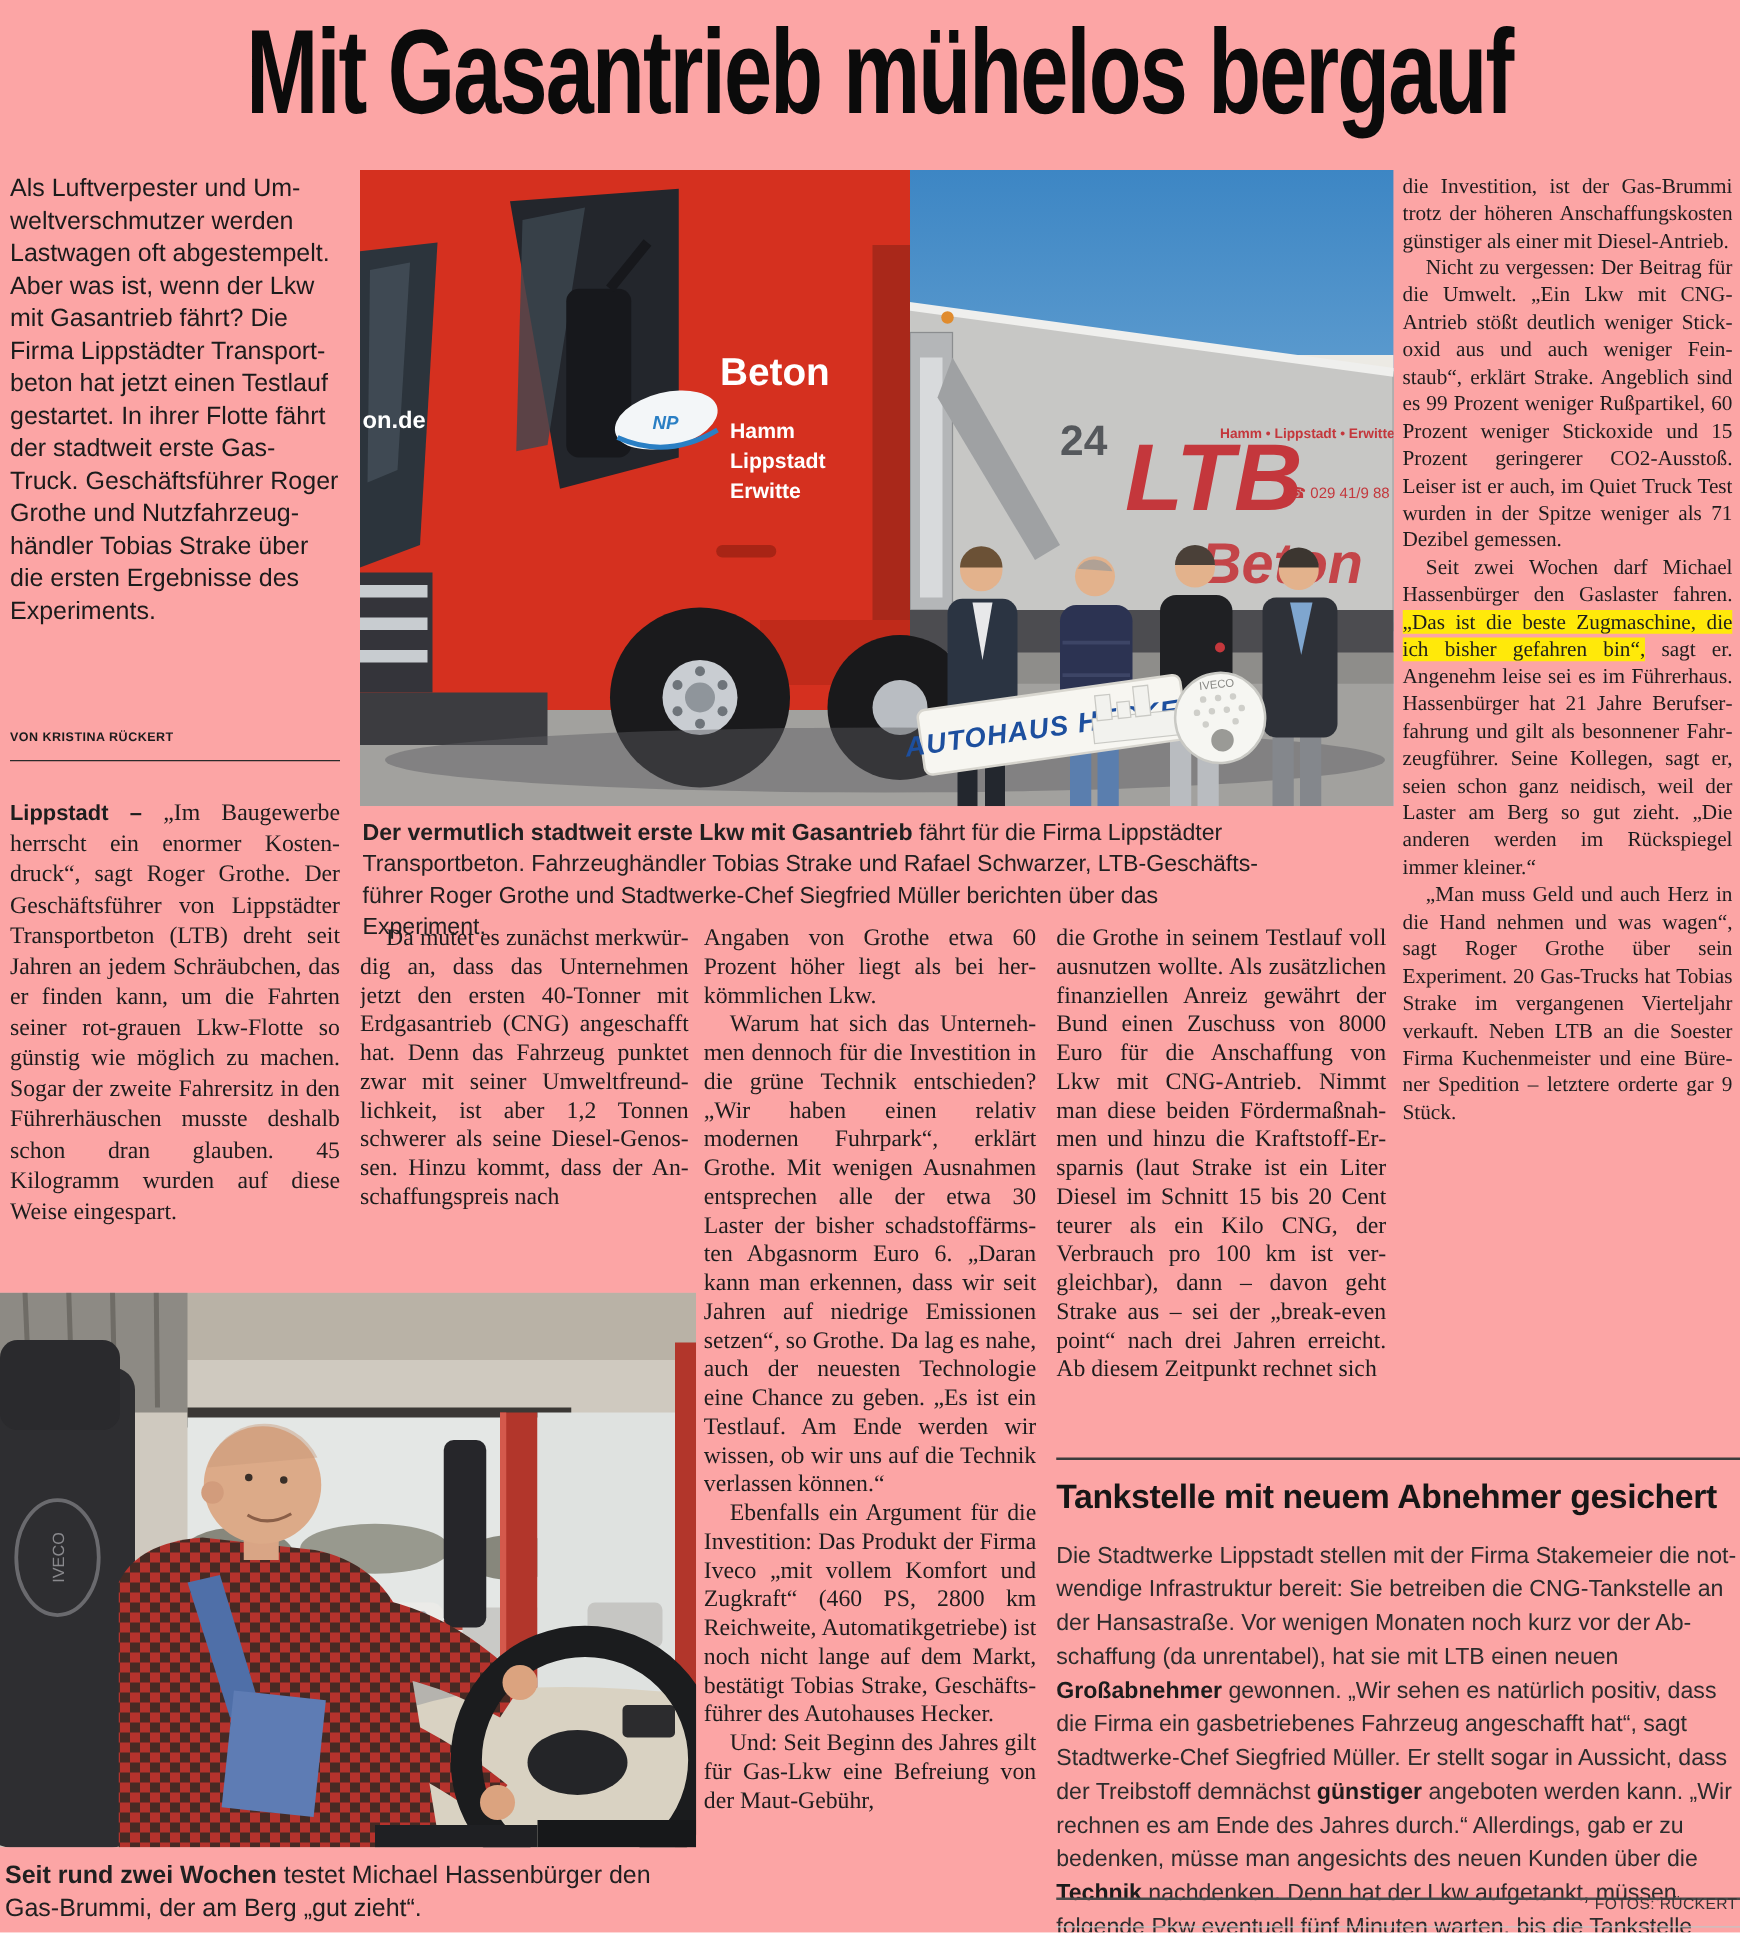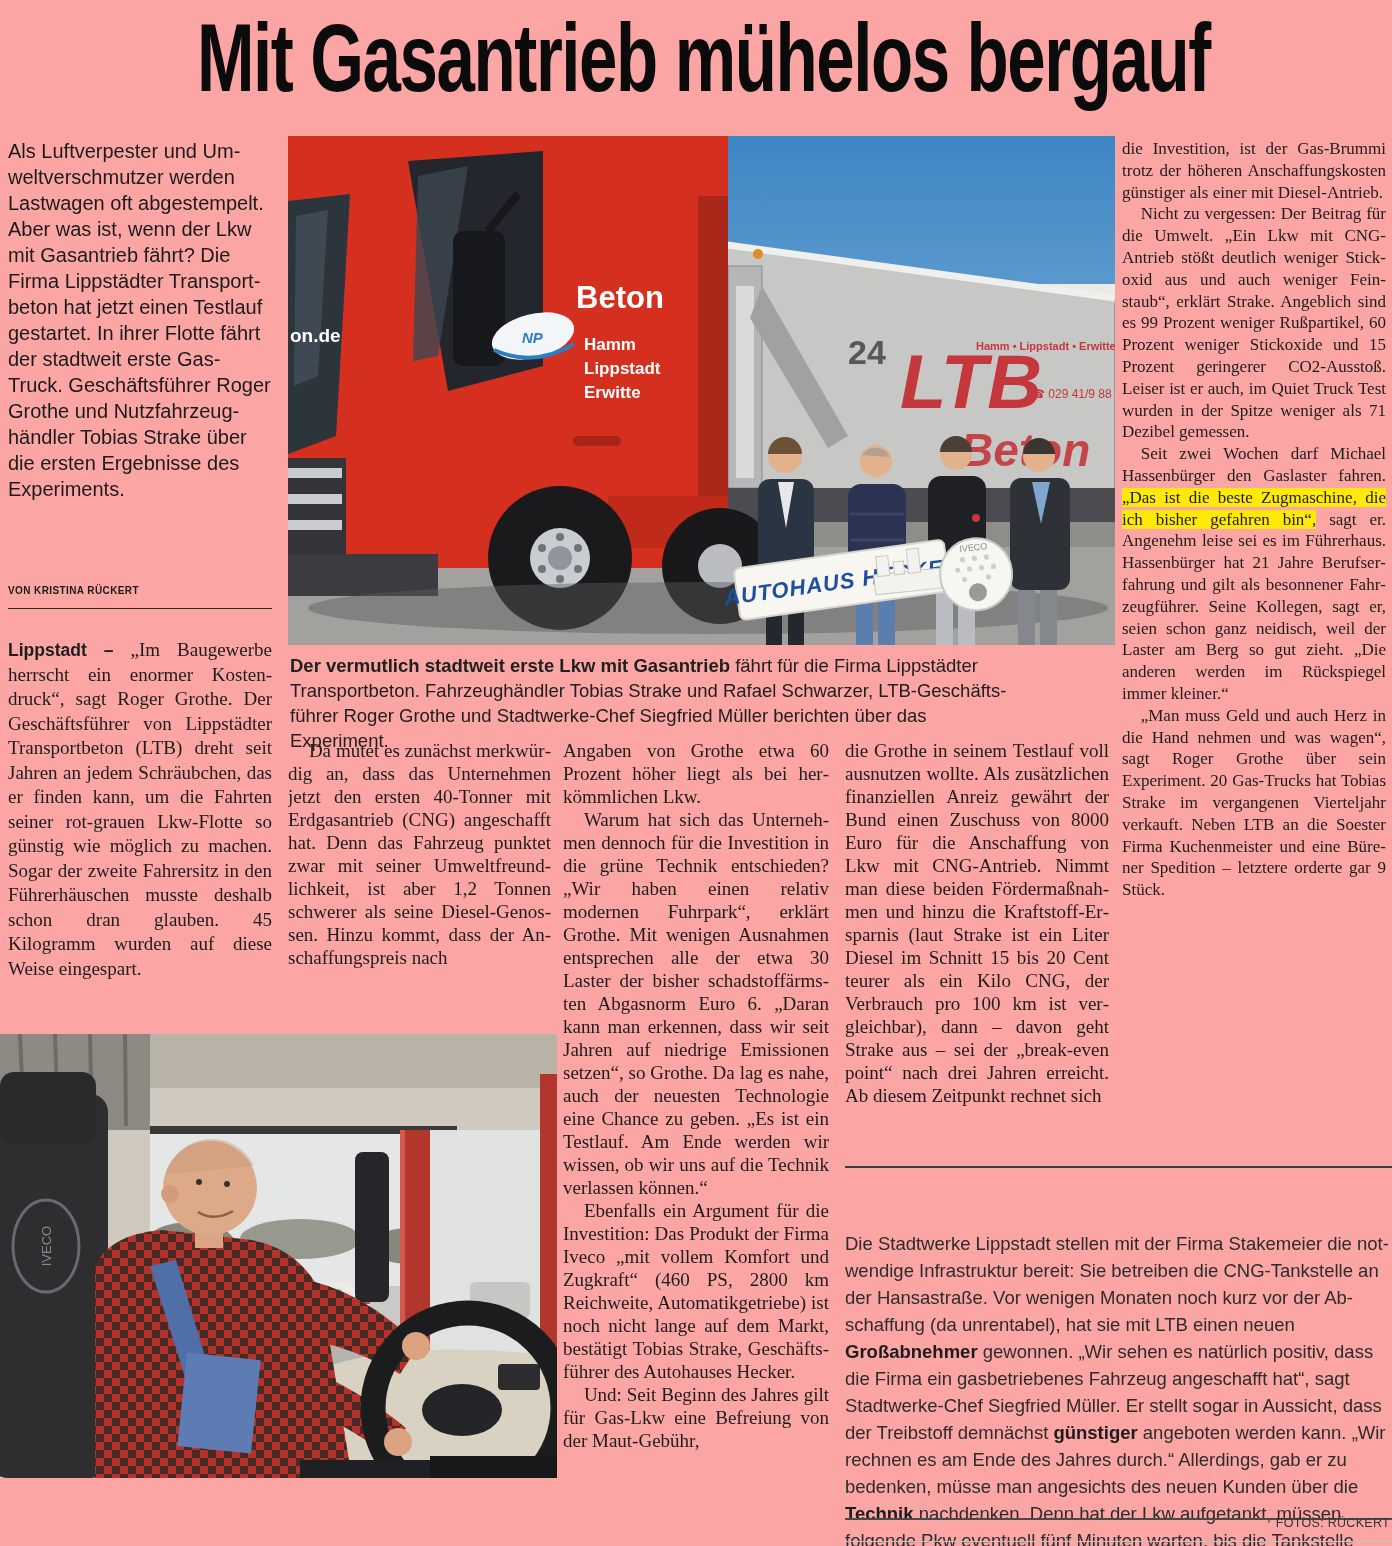--- a/index.html
+++ b/index.html
@@ -215,20 +215,21 @@
     <p>die Grothe in seinem Testlauf voll aus­nut­zen wollte. Als zu­sätz­li­chen fi­nan­zi­el­len Anreiz gewährt der Bund einen Zuschuss von 8000 Euro für die An­schaf­fung von Lkw mit CNG-Antrieb. Nimmt man diese beiden För­der­maß­nah­men und hinzu die Kraftstoff-Er­spar­nis (laut Strake ist ein Liter Diesel im Schnitt 15 bis 20 Cent teurer als ein Kilo CNG, der Verbrauch pro 100 km ist ver­gleich­bar), dann – davon geht Strake aus – sei der „break-even point“ nach drei Jahren erreicht. Ab diesem Zeitpunkt rechnet sich</p>
   </div>
   <div class="bcol colD">
     <p>die Investition, ist der Gas-Brummi trotz der höheren An­schaf­fungs­kos­ten güns­ti­ger als einer mit Diesel-An­trieb.</p>
     <p class="ind">Nicht zu vergessen: Der Beitrag für die Umwelt. „Ein Lkw mit CNG-Antrieb stößt deutlich weniger Stick­oxid aus und auch weniger Fein­staub“, erklärt Strake. An­geb­lich sind es 99 Prozent weniger Ruß­par­ti­kel, 60 Prozent weniger Stick­oxi­de und 15 Prozent ge­rin­ge­rer CO2-Aus­stoß. Leiser ist er auch, im Quiet Truck Test wurden in der Spitze weniger als 71 Dezibel gemessen.</p>
     <p class="ind"><span>Seit zwei Wochen darf Michael Has­sen­bür­ger den Gas­las­ter fahren. </span><span class="hl">„Das ist die beste Zug­ma­schi­ne, die ich bisher gefahren bin“,</span><span> sagt er. Angenehm leise sei es im Füh­rer­haus. Has­sen­bür­ger hat 21 Jahre Be­rufs­er­fah­rung und gilt als be­son­ne­ner Fahr­zeug­füh­rer. Seine Kollegen, sagt er, seien schon ganz neidisch, weil der Laster am Berg so gut zieht. „Die anderen werden im Rück­spie­gel immer kleiner.“</span></p>
     <p class="ind">„Man muss Geld und auch Herz in die Hand nehmen und was wagen“, sagt Roger Grothe über sein Experiment. 20 Gas-Trucks hat Tobias Strake im ver­gan­ge­nen Vier­tel­jahr verkauft. Neben LTB an die Soester Firma Ku­chen­meis­ter und eine Bü­re­ner Spedition – letztere or­der­te gar 9 Stück.</p>
   </div>
 
   <div class="sub-rule-top"></div>
+  <div class="sub-head">Tankstelle mit neuem Abnehmer gesichert</div>
   <div class="sub-body"><span>Die Stadtwerke Lippstadt stellen mit der Firma Stakemeier die not­wen­di­ge In­fra­struk­tur bereit: Sie betreiben die CNG-Tankstelle an der Hansastraße. Vor wenigen Monaten noch kurz vor der Ab­schaf­fung (da unrentabel), hat sie mit LTB einen neuen </span><b>Großabnehmer</b><span> gewonnen. „Wir sehen es natürlich positiv, dass die Firma ein gas­be­trie­be­nes Fahrzeug angeschafft hat“, sagt Stadtwerke-Chef Siegfried Müller. Er stellt sogar in Aussicht, dass der Treibstoff demnächst </span><b>günstiger</b><span> angeboten werden kann. „Wir rechnen es am Ende des Jahres durch.“ Allerdings, gab er zu bedenken, müsse man angesichts des neuen Kunden über die </span><b>Technik</b><span> nachdenken. Denn hat der Lkw aufgetankt, müssen folgende Pkw eventuell fünf Minuten warten, bis die Tankstelle wieder „Gas geben“ kann.</span></div>
   <div class="sub-rule-bottom"></div>
   <div class="sub-rule-faint"></div>
 
   <div class="photo-cab">
   <svg width="557" height="444" viewBox="0 0 557 444" preserveAspectRatio="none">
     <defs>
       <pattern id="plaid" width="16" height="16" patternUnits="userSpaceOnUse">
         <rect width="16" height="16" fill="#b5322c"></rect>
         <rect x="0" y="0" width="8" height="8" fill="#472a24"></rect>
@@ -292,15 +293,16 @@
 
     <circle cx="468" cy="374" r="95" fill="none" stroke="#1b1c1e" stroke-width="25"></circle>
     <ellipse cx="462" cy="376" rx="40" ry="26" fill="#242528"></ellipse>
     <circle cx="416" cy="312" r="14" fill="#dba37f"></circle>
     <circle cx="398" cy="408" r="14" fill="#dba37f"></circle>
     <rect x="430" y="422" width="127" height="22" fill="#17181a"></rect>
     <rect x="300" y="426" width="130" height="18" fill="#1f2023"></rect>
   </svg>
   </div>
 
+  <div class="cap2"><b>Seit rund zwei Wochen</b><span> testet Michael Has­sen­bür­ger den Gas-Brummi, der am Berg „gut zieht“.</span></div>
   <div class="credit">FOTOS: RÜCKERT</div>
 
 </div>
 
 </body></html>

